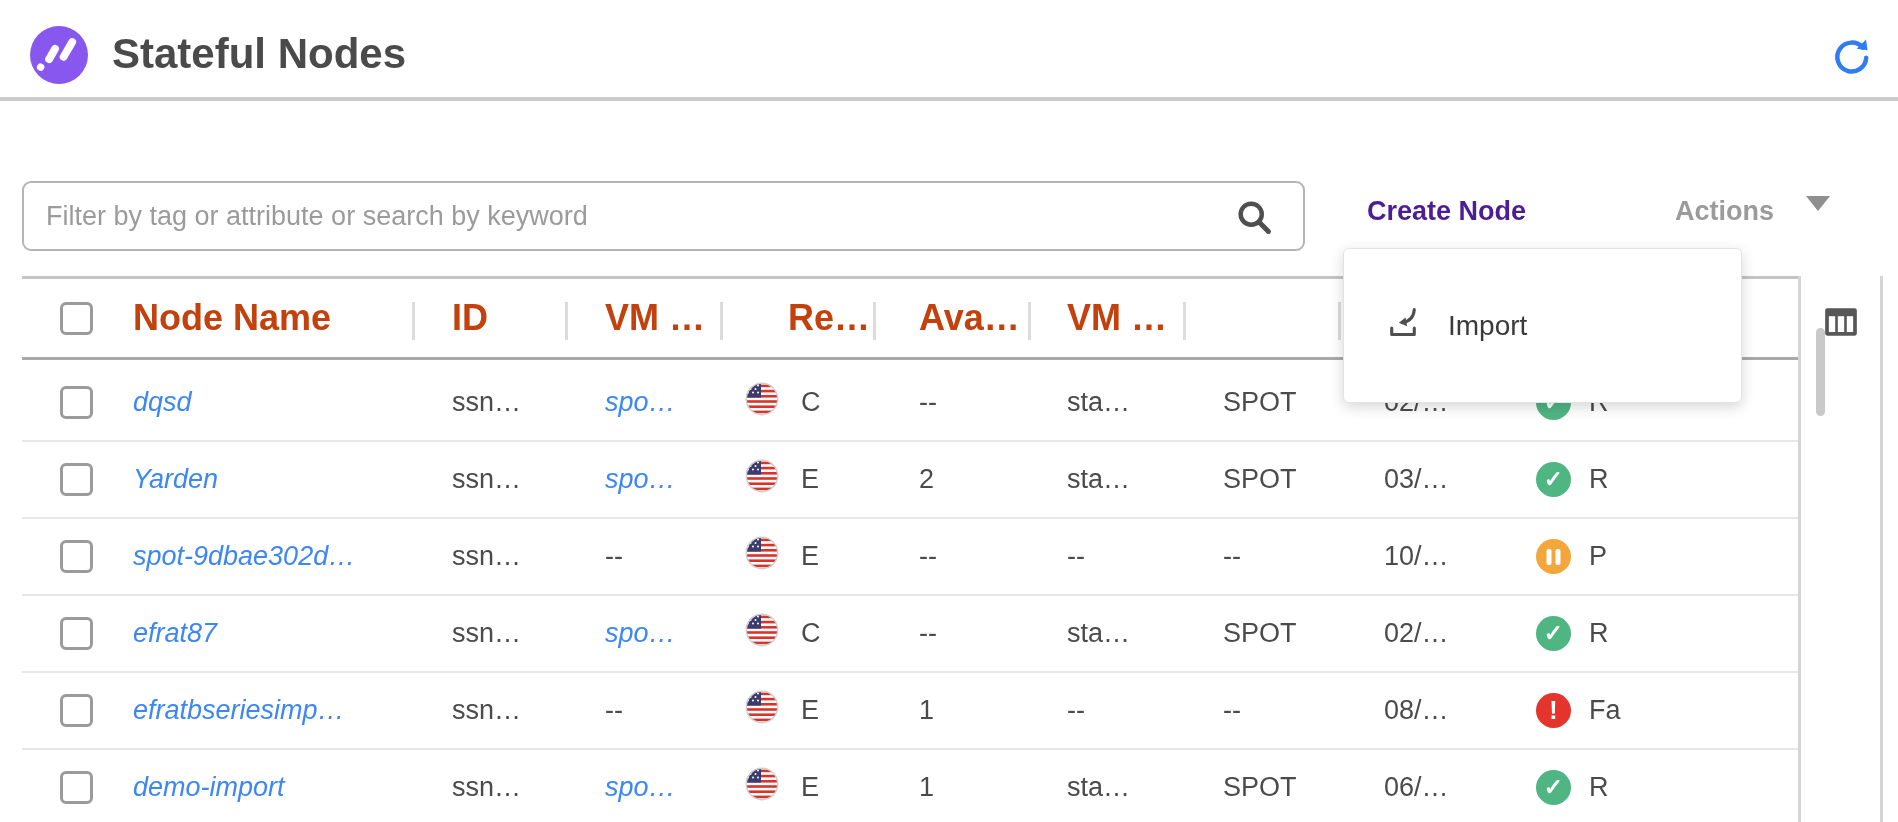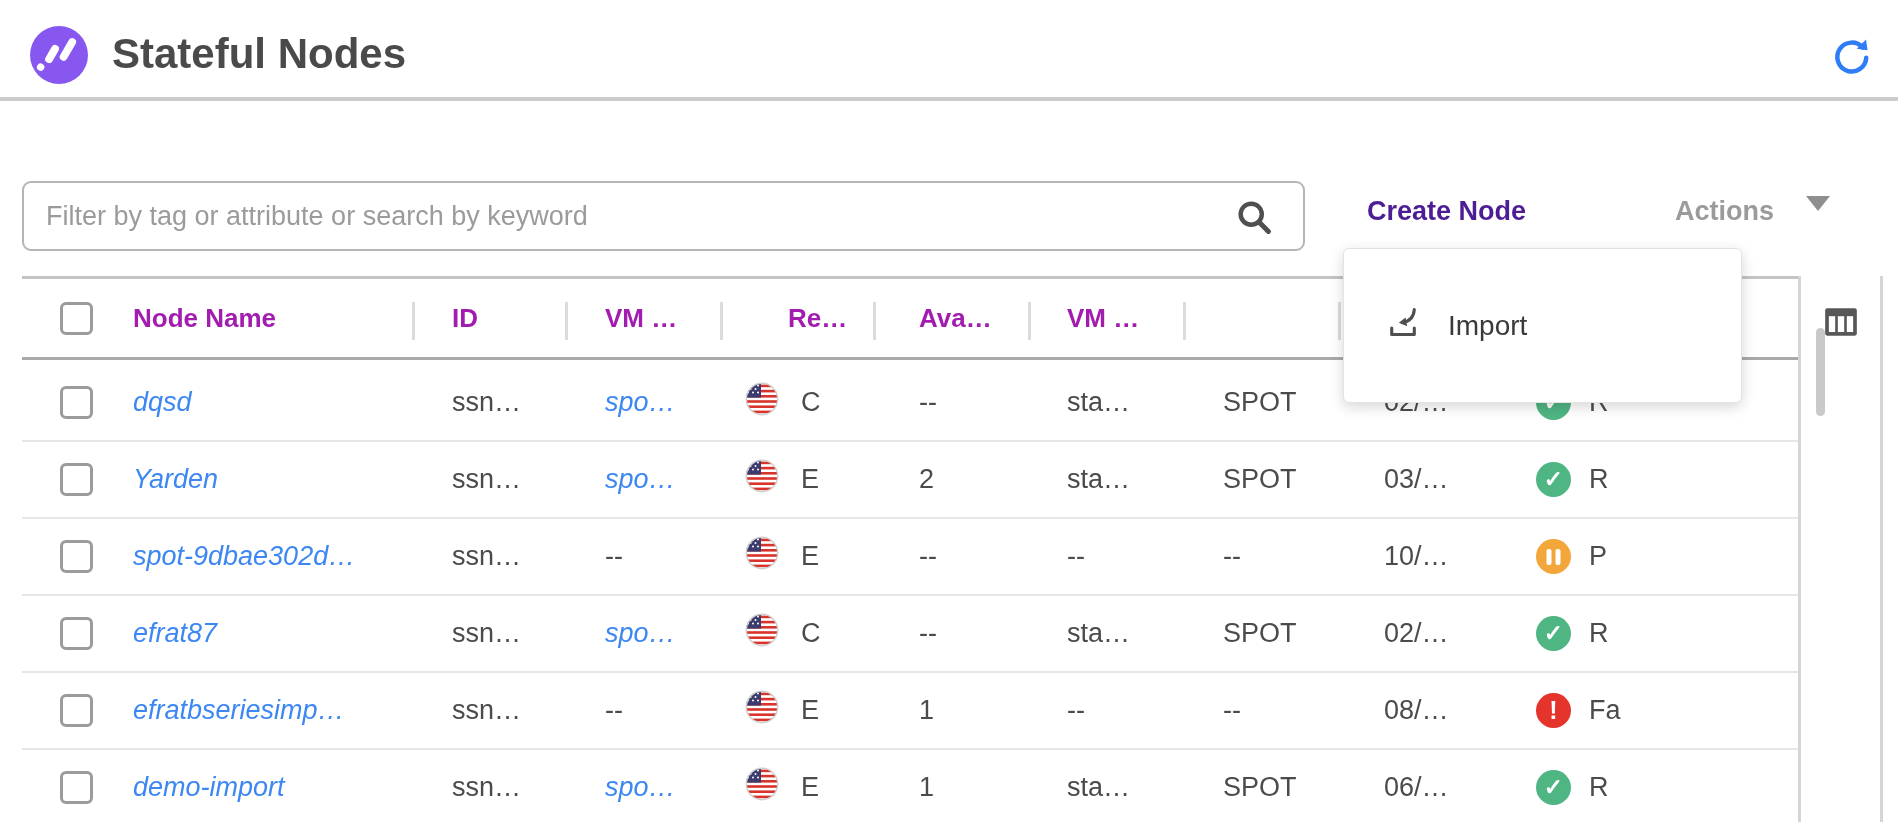--- a/index.html
+++ b/index.html
@@ -33,21 +33,21 @@
     border:1px solid #e3e3e3;border-radius:6px;box-shadow:0 4px 14px rgba(0,0,0,.16);z-index:30;
     display:flex;flex-direction:column;justify-content:space-around;padding:6px 0;box-sizing:border-box;}
   .menu-item{display:flex;align-items:center;gap:26px;padding-left:40px;height:70px;cursor:pointer;font-size:28px;color:#3a3a3a;}
   
   .table{position:absolute;left:22px;top:276px;width:1861px;height:546px;overflow:hidden;}
   .t-topline{position:absolute;left:0;top:0;width:1861px;height:3px;background:#c4c4c4;}
   .t-headline{position:absolute;left:0;top:81px;width:1776px;height:3px;background:#a9a9a9;}
   .vline-a{position:absolute;left:1776px;top:0;width:3px;height:546px;background:#d5d5d5;}
   .vline-b{position:absolute;left:1858px;top:0;width:3px;height:546px;background:#d5d5d5;}
   .hsep{position:absolute;top:26px;width:3px;height:38px;background:#dcdcdc;}
-  .t-header{position:absolute;left:0;top:3px;height:78px;display:flex;width:1776px;font-weight:700;color:#a21caf;font-size:26px;}
+  .t-header{position:absolute;left:0;top:3px;height:78px;display:flex;width:1776px;font-weight:700;color:#c2410c;font-size:36px;}
   .rows{position:absolute;left:0;top:89px;width:1776px;}
   .t-row{display:flex;width:1776px;height:77px;box-sizing:border-box;border-bottom:2px solid #e7e7e7;font-size:27px;color:#4b4b4b;}
   .cell{display:flex;align-items:center;box-sizing:border-box;white-space:nowrap;overflow:hidden;}
   .c-check{width:88px;padding-left:38px;}
   .c-name{width:302px;padding-left:23px;}
   .c-id{width:153px;padding-left:40px;}
   .c-vm1{width:155px;padding-left:40px;}
   .c-region{width:153px;padding-left:25px;gap:22px;}
   .c-region.hd{padding-left:68px;}
   .c-az{width:155px;padding-left:46px;}

